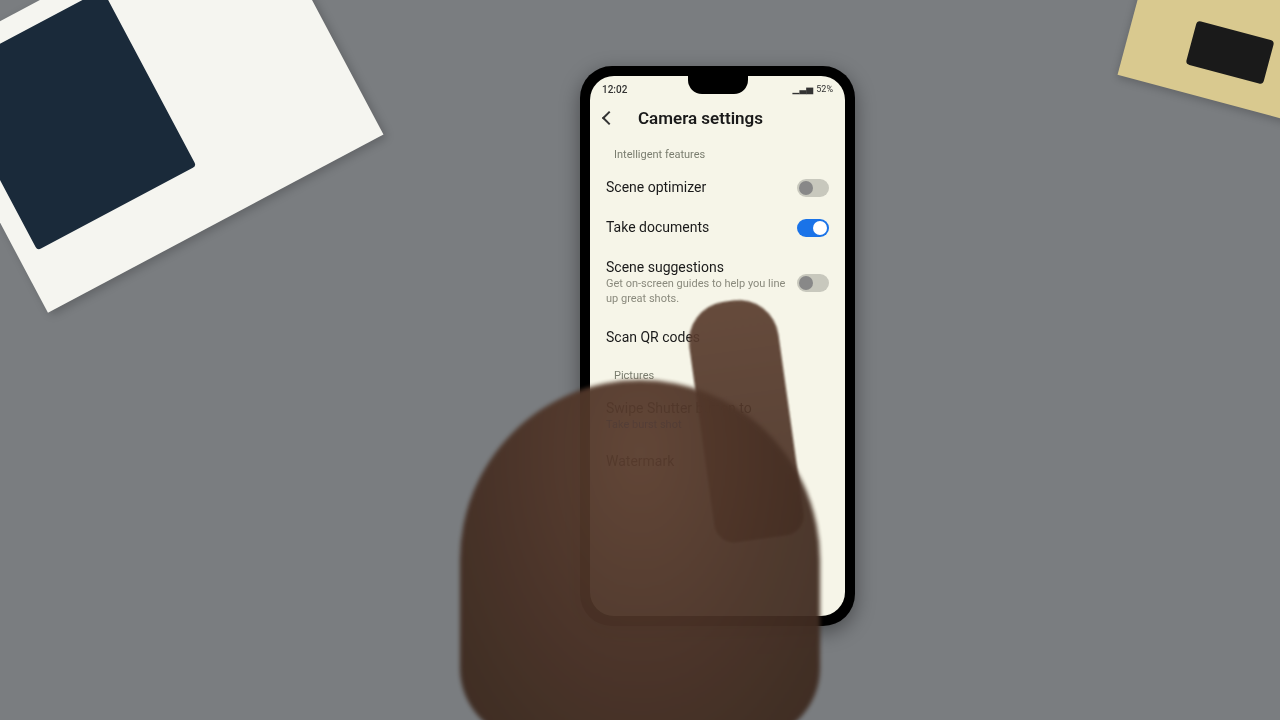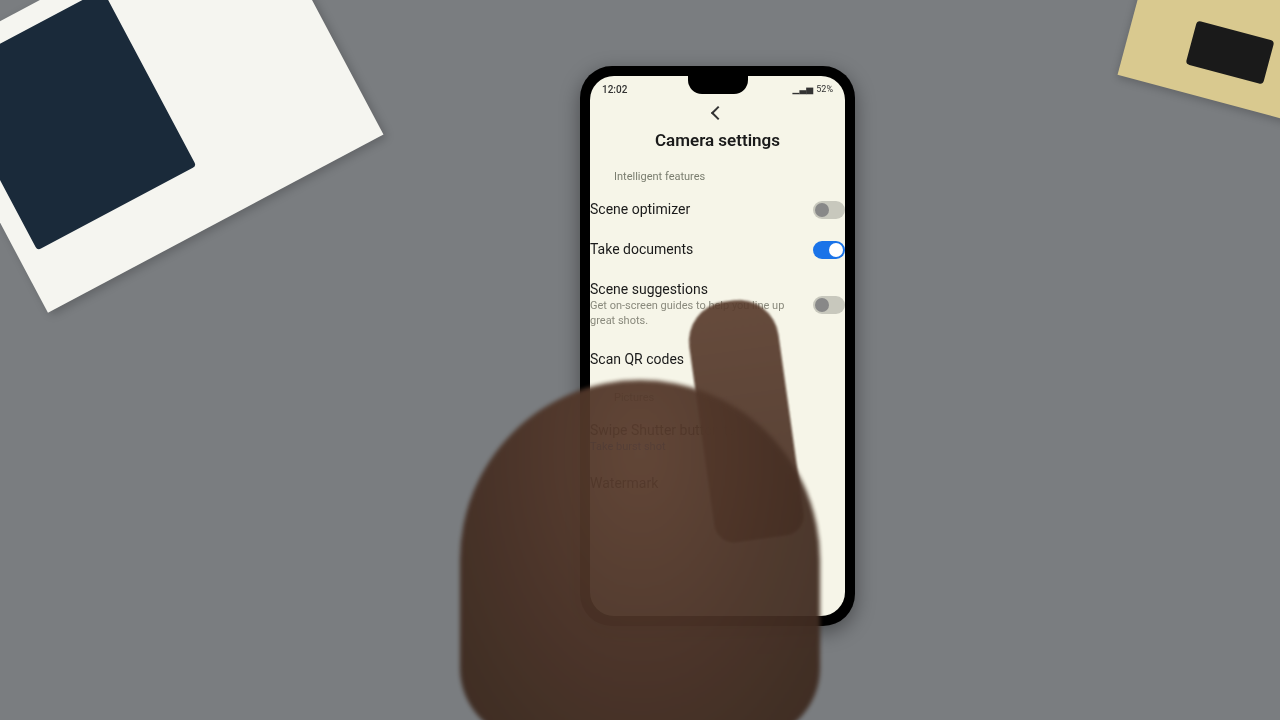--- a/index.html
+++ b/index.html
@@ -50,42 +50,41 @@
     font-size: 10px;
     color: #333;
     height: 22px;
   }
   .status-left { font-weight: 500; }
   .status-right { display: flex; gap: 3px; align-items: center; font-size: 9px;}
   .header {
     display: flex;
     align-items: center;
     padding: 10px 14px 14px;
-    gap: 12px;
-    flex-direction: column;
+    gap: 24px;
   }
   .back-chevron {
     width: 10px;
     height: 10px;
     border-left: 2px solid #333;
     border-bottom: 2px solid #333;
     transform: rotate(45deg);
   }
   .header-title {
     font-size: 17px;
     font-weight: 600;
     color: #1a1a1a;
   }
   .section-label {
     font-size: 11px;
     color: #7a7d6f;
     padding: 6px 24px 8px;
   }
   .setting-row {
-    padding: 10px 0 12px;
+    padding: 10px 16px 12px;
     display: flex;
     align-items: center;
     justify-content: center;
     gap: 10px;
   }
   .setting-text { flex: 1; }
   .setting-title {
     font-size: 14px;
     color: #1a1a1a;
     margin-bottom: 2px;

